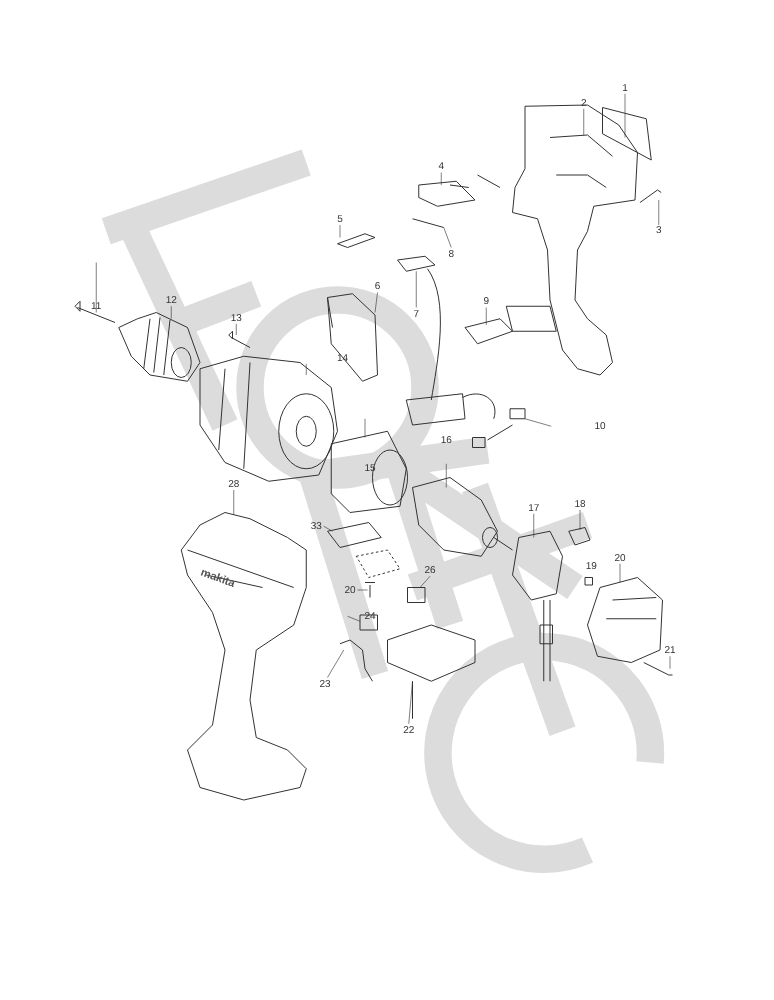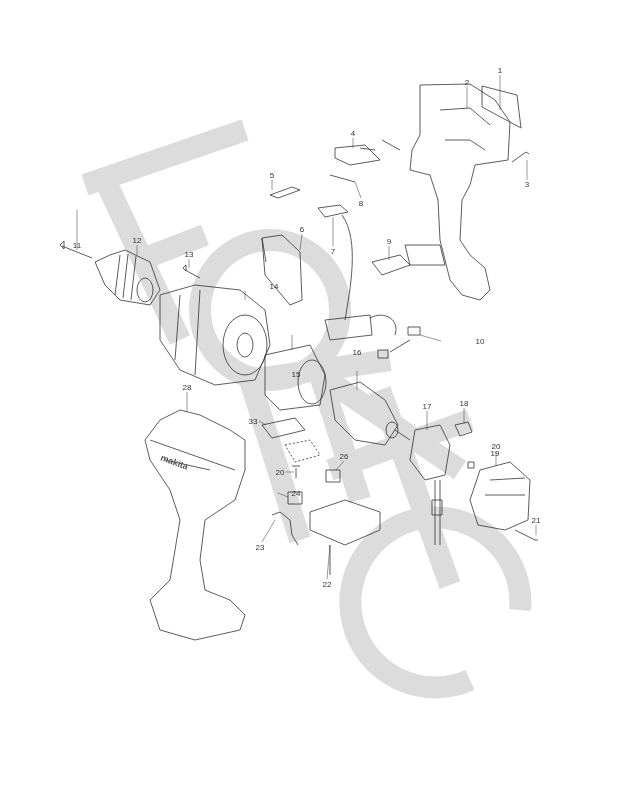--- a/index.html
+++ b/index.html
@@ -205,21 +205,21 @@
     <div class="label" style="left: 389px; top: 241px;">9</div>
     <div class="label" style="left: 447px; top: 341px; margin-left: 33px;">10</div>
     <div class="label" style="left: 77px; top: 205px; margin-top: 40px;">11</div>
     <div class="label" style="left: 137px; top: 240px;">12</div>
     <div class="label" style="left: 189px; top: 254px;">13</div>
     <div class="label" style="left: 245px; top: 286px; margin-left: 29px;">14</div>
     <div class="label" style="left: 296px; top: 330px; margin-top: 44px;">15</div>
     <div class="label" style="left: 357px; top: 352px;">16</div>
     <div class="label" style="left: 427px; top: 406px;">17</div>
     <div class="label" style="left: 464px; top: 403px;">18</div>
-    <div class="label" style="left: 473px; top: 453px; margin-left: 22px;">19</div>
+    <div class="label" style="left: 473px; top: 453px;">19</div>
     <div class="label" style="left: 496px; top: 446px; text-align: center;">20</div>
     <div class="label" style="left: 536px; top: 520px;">21</div>
     <div class="label" style="left: 327px; top: 584px;">22</div>
     <div class="label" style="left: 260px; top: 547px;">23</div>
     <div class="label" style="left: 272px; top: 493px; margin-left: 24px;">24</div>
     <div class="label" style="left: 280px; top: 472px;">20</div>
     <div class="label" style="left: 344px; top: 456px;">26</div>
     <div class="label" style="left: 253px; top: 421px;">33</div>
     <div class="label" style="left: 187px; top: 387px;">28</div>
   </div>

